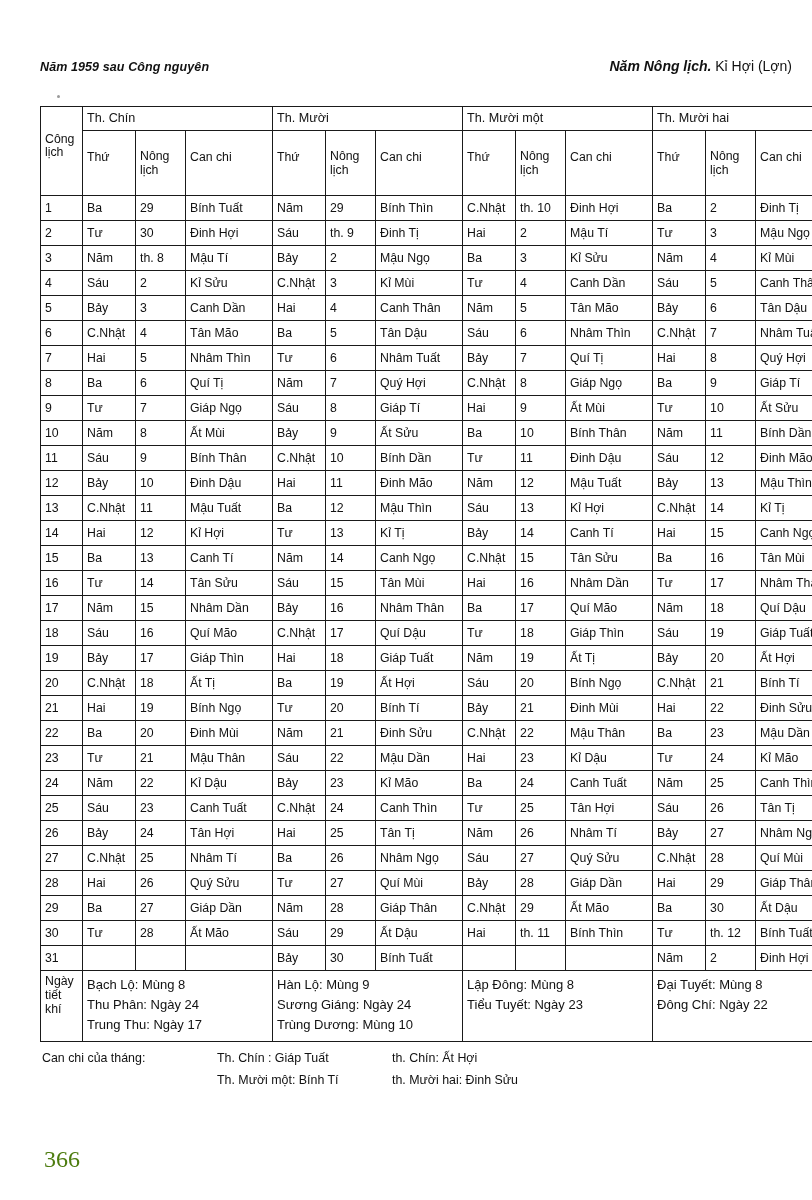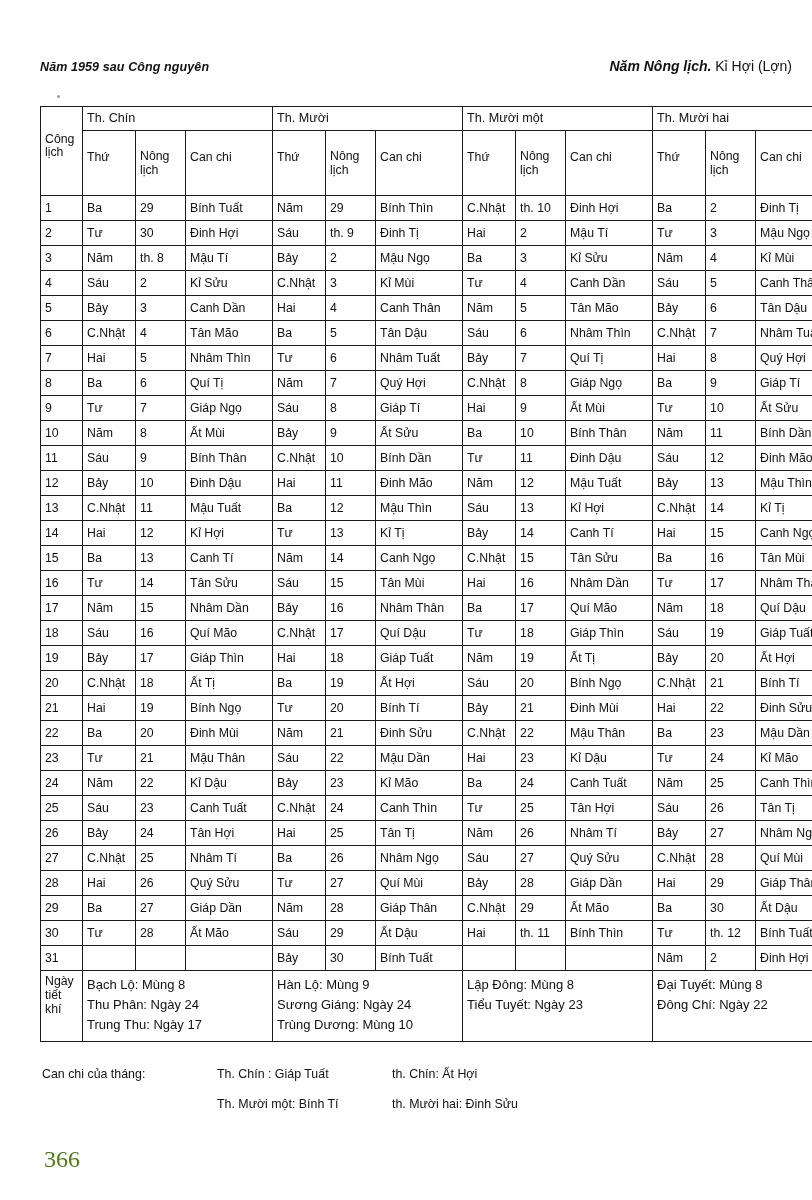--- a/index.html
+++ b/index.html
@@ -128,23 +128,22 @@
   
   .note {
     position: absolute;
     left: 42px;
     top: 1051px;
     width: 740px;
     font-size: 12.4px;
   }
   .note-row {
     display: flex;
-    align-items: flex-end;
+    align-items: flex-start;
     height: 22px;
-    margin-top: 8px;
   }
   .note-label { width: 175px; }
   .note-col-a { width: 175px; }
   .note-col-b { width: 200px; }
 
   
   .pageno {
     position: absolute;
     left: 44px;
     top: 1146px;

